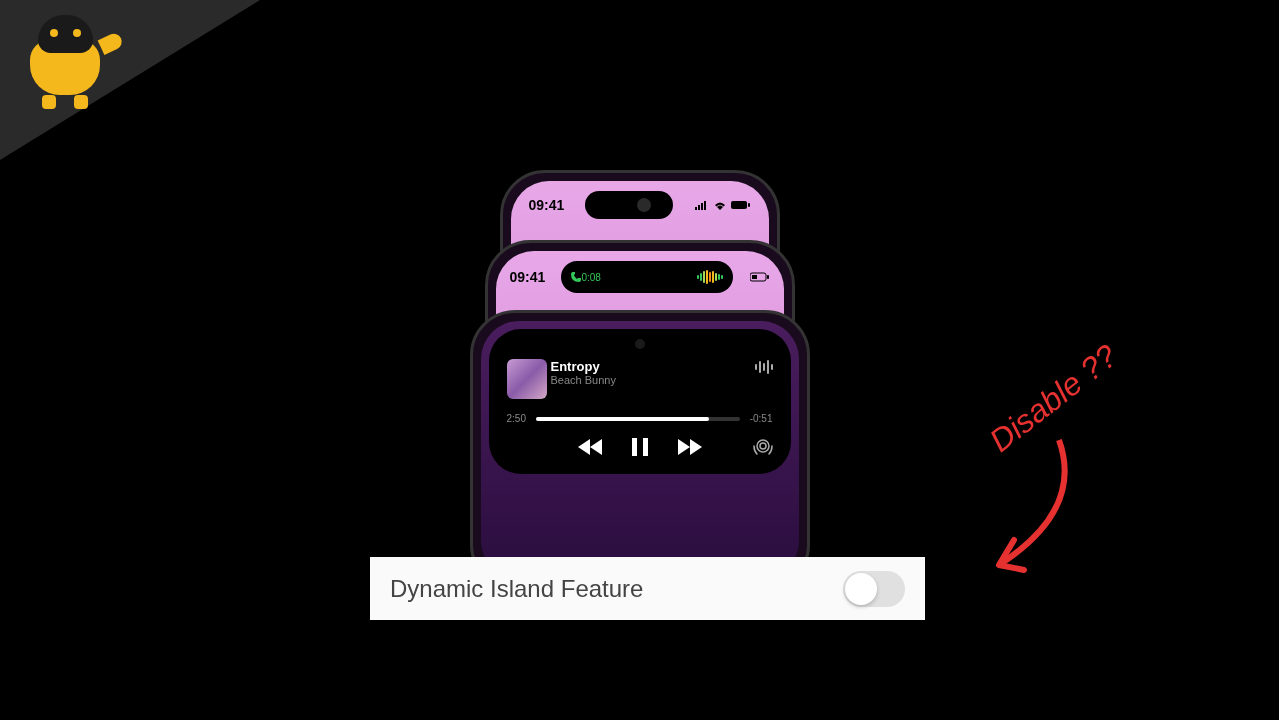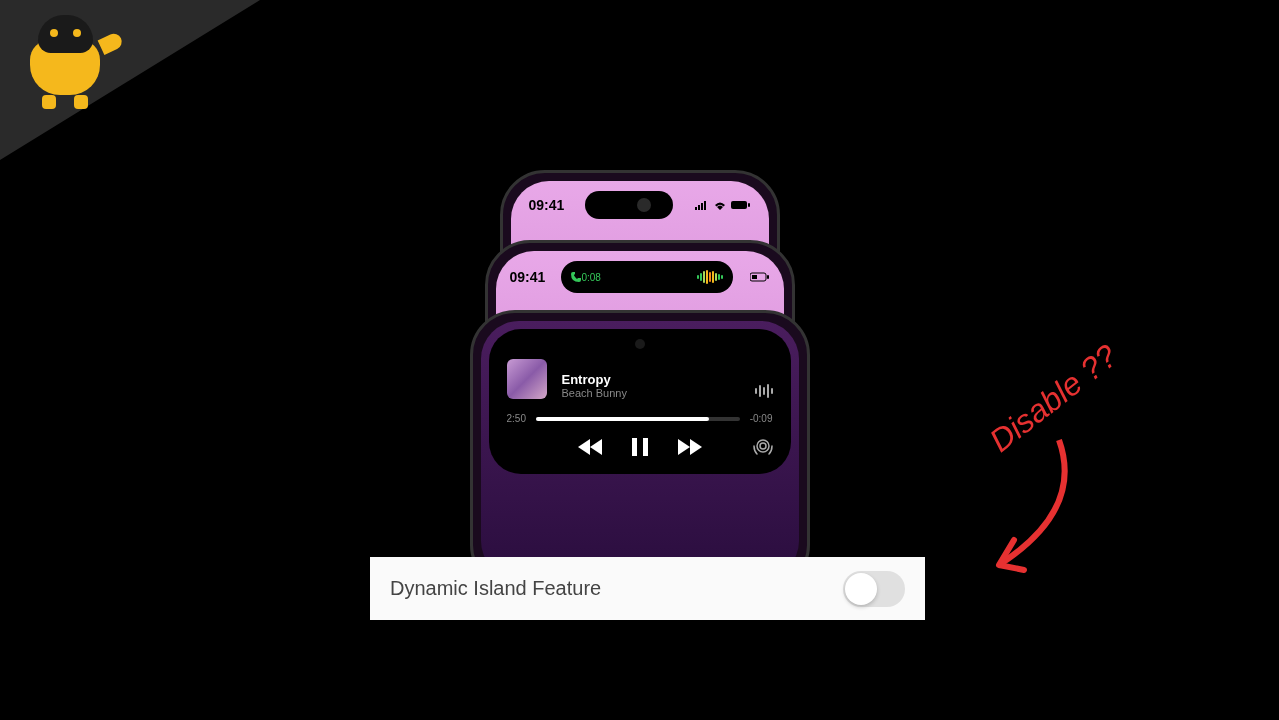--- a/index.html
+++ b/index.html
@@ -236,22 +236,22 @@
       top: 10px;
       left: 50%;
       transform: translateX(-50%);
       width: 10px;
       height: 10px;
       background: #1a1a1a;
       border-radius: 50%;
     }
     .track-row {
       display: flex;
-      align-items: flex-end;
-      gap: 15px;
+      align-items: flex-start;
+      gap: 4px;
       margin-top: 16px;
     }
     .album-art {
       width: 40px;
       height: 40px;
       border-radius: 6px;
       background: linear-gradient(135deg, #c89bd4, #8a5ba8, #d4a8c8);
       flex-shrink: 0;
     }
     .track-info {
@@ -328,21 +328,21 @@
       width: 555px;
       height: 63px;
       background: #fafafa;
       display: flex;
       align-items: center;
       justify-content: space-between;
       padding: 0 20px;
       z-index: 10;
     }
     .settings-label {
-      font-size: 20px;
+      font-size: 24px;
       color: #444;
       font-weight: 400;
     }
     .toggle-switch {
       width: 62px;
       height: 36px;
       background: #e0e0e0;
       border-radius: 18px;
       position: relative;
       cursor: pointer;
@@ -472,21 +472,21 @@
             <div class="viz-bar" style="height:8px"></div>
             <div class="viz-bar" style="height:14px"></div>
             <div class="viz-bar" style="height:6px"></div>
           </div>
         </div>
         <div class="progress-row">
           <span class="time-label">2:50</span>
           <div class="progress-bar">
             <div class="progress-fill"></div>
           </div>
-          <span class="time-label">-0:09</span>
+          <span class="time-label">-0:51</span>
         </div>
         <div class="controls-row">
           <div class="ctrl-btn">
             <svg width="24" height="16" viewBox="0 0 24 16">
                 <path d="M12 8 L24 0 L24 16 Z M0 8 L12 0 L12 16 Z"></path>
               </svg>
           </div>
           <div class="ctrl-btn">
             <svg width="16" height="18" viewBox="0 0 16 18">
                 <rect x="0" y="0" width="5" height="18"></rect>

